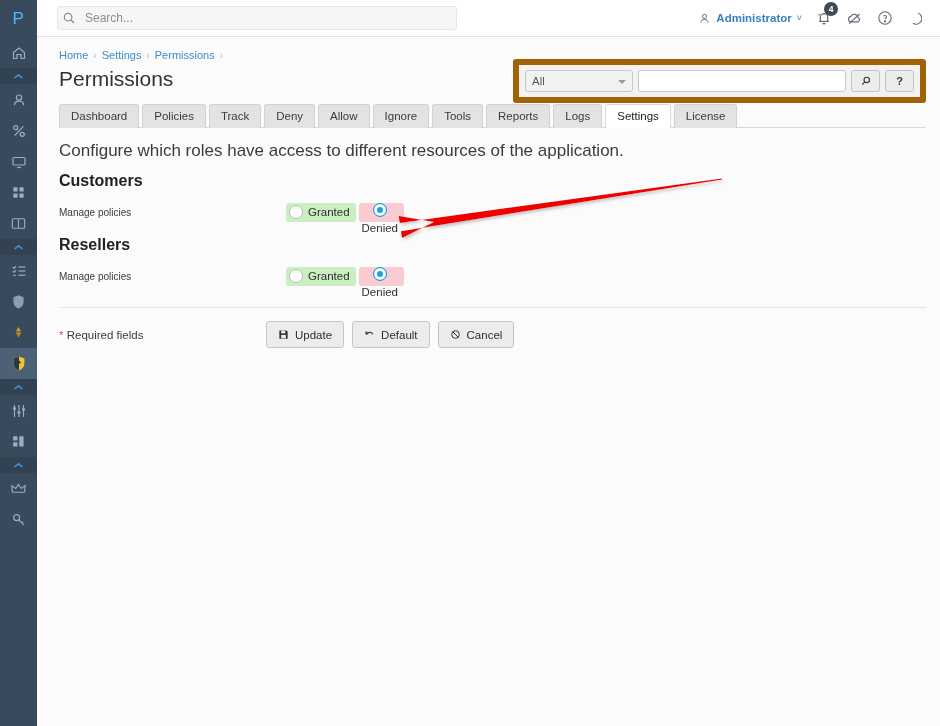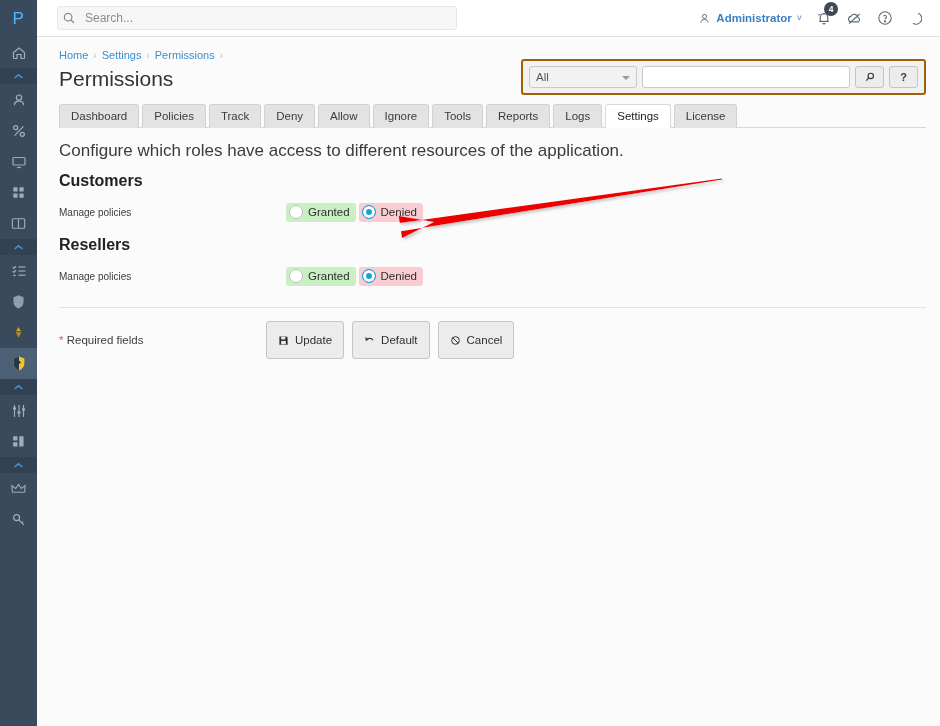--- a/index.html
+++ b/index.html
@@ -91,21 +91,21 @@
 
   .title-row { display: flex; align-items: flex-start; }
   h1.page-title {
     font-size: 21px; font-weight: normal; color: #333;
     margin: 5px 0 0 0; line-height: 26px;
   }
 
   .filter-bar {
     position: absolute; right: 18px; top: 22px;
     display: flex; align-items: center;
-    background: #f2f2f2; border: 2px solid #a16207; border-radius: 3px;
+    background: #f2f2f2; border: 6px solid #a16207; border-radius: 3px;
     padding: 5px 6px; gap: 5px;
   }
   .sel {
     position: relative; width: 108px; height: 22px;
     background: #f2f2f2; border: 1px solid #c9c9c9; border-radius: 3px;
     font-size: 11.5px; color: #555; display: flex; align-items: center; padding: 0 6px;
   }
   .sel .caret {
     position: absolute; right: 6px; top: 9px;
     width: 0; height: 0; border-left: 4px solid transparent; border-right: 4px solid transparent;
@@ -138,40 +138,40 @@
 
   .perm-row { display: flex; align-items: center; margin-top: 12px; height: 20px; }
   .perm-label { width: 207px; font-size: 10px; color: #3c3c3c; }
   .radio-group { display: flex; align-items: center; }
   .radio-pill {
     display: flex; align-items: center; gap: 5px;
     height: 19px; border-radius: 3px; padding: 0 6px 0 3px;
     font-size: 11.5px; color: #2f2f2f;
   }
   .radio-pill.granted { background: #c9efc2; margin-left: 20px; }
-  .radio-pill.denied { background: #f9ccd2; margin-left: 3px; }
+  .radio-pill.denied { background: #f9ccd2; margin-left: 3px; flex-direction: column; }
   .dot {
     width: 14px; height: 14px; border-radius: 50%;
     background: #ffffff; border: 1px solid #bdbdbd; flex: none;
   }
   .dot.on {
     background: #17a3e0; border: 1px solid #17a3e0;
     box-shadow: inset 0 0 0 3px #ffffff;
   }
 
   .divider { margin-top: 21px; height: 1px; background: #e4e4e4; }
 
   .footer-row { display: flex; align-items: center; margin-top: 13px; }
   .req { width: 207px; font-size: 11.5px; color: #3c3c3c; }
   .req .star { color: #d9534f; }
   .btns { display: flex; gap: 8px; }
   .btn {
     display: flex; align-items: center; gap: 6px;
     background: #ececec; border: 1px solid #c6c6c6; border-radius: 3px;
-    padding: 4px 11px; font-size: 11.5px; color: #2f2f2f; height: 38px;
+    padding: 4px 11px; font-size: 11.5px; color: #2f2f2f; height: 27px;
   }
   .btn svg { display: block; }
 
   
   .arrow-layer { position: absolute; left: 0; top: 0; width: 940px; height: 726px; pointer-events: none; }
 </style>
 </head>
 <body>
 
 <div class="app">

